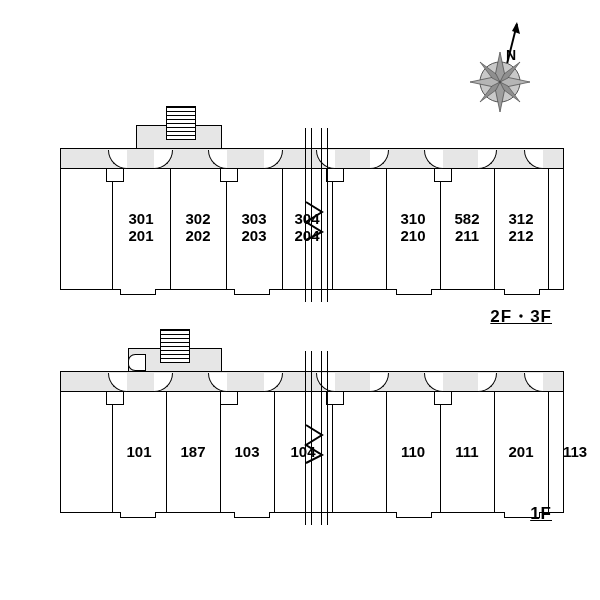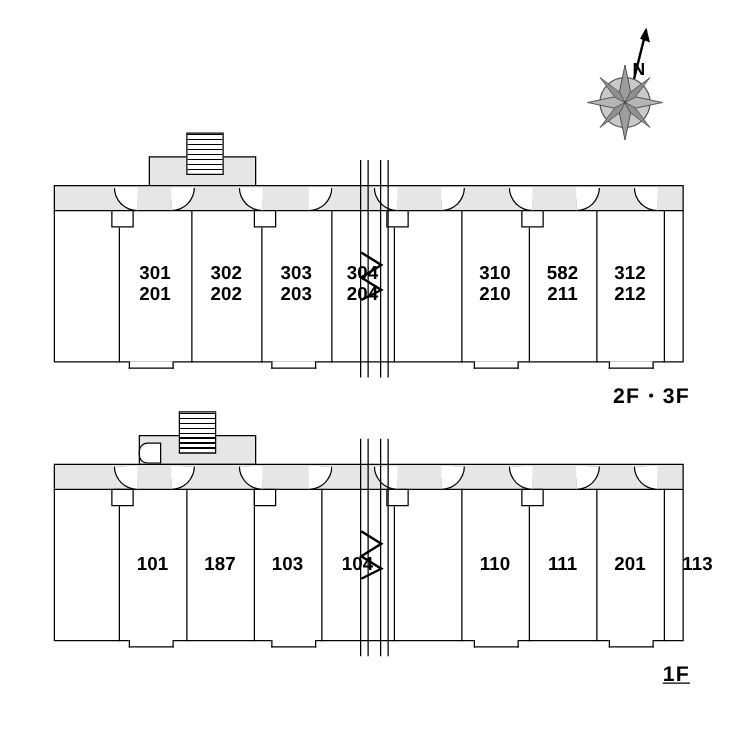--- a/index.html
+++ b/index.html
@@ -21,21 +21,21 @@
     position: absolute;
     left: 462px;
     top: 18px;
     width: 80px;
     height: 110px;
   }
 
   
   .floor {
     position: absolute;
-    left: 43px;
+    left: 60px;
     width: 516px;
   }
   .floor-upper { top: 110px; height: 190px; }
   .floor-lower { top: 333px; height: 193px; }
 
   .corridor {
     position: absolute;
     left: 0;
     top: 38px;
     width: 504px;
@@ -188,22 +188,22 @@
   }
 
   
   .floor-caption {
     position: absolute;
     font-size: 17px;
     font-weight: bold;
     color: #000000;
     letter-spacing: 1px;
   }
-  .caption-upper { right: 48px; top: 305px; }
-  .caption-lower { right: 48px; top: 530px; text-decoration: underline; }
+  .caption-upper { right: 48px; top: 305px; text-decoration: underline; }
+  .caption-lower { right: 48px; top: 504px; text-decoration: underline; }
 </style>
 </head>
 <body>
 
 <div id="page">
 
   <div class="compass">
     <svg width="80" height="110" viewBox="0 0 80 110">
 
       <g>

